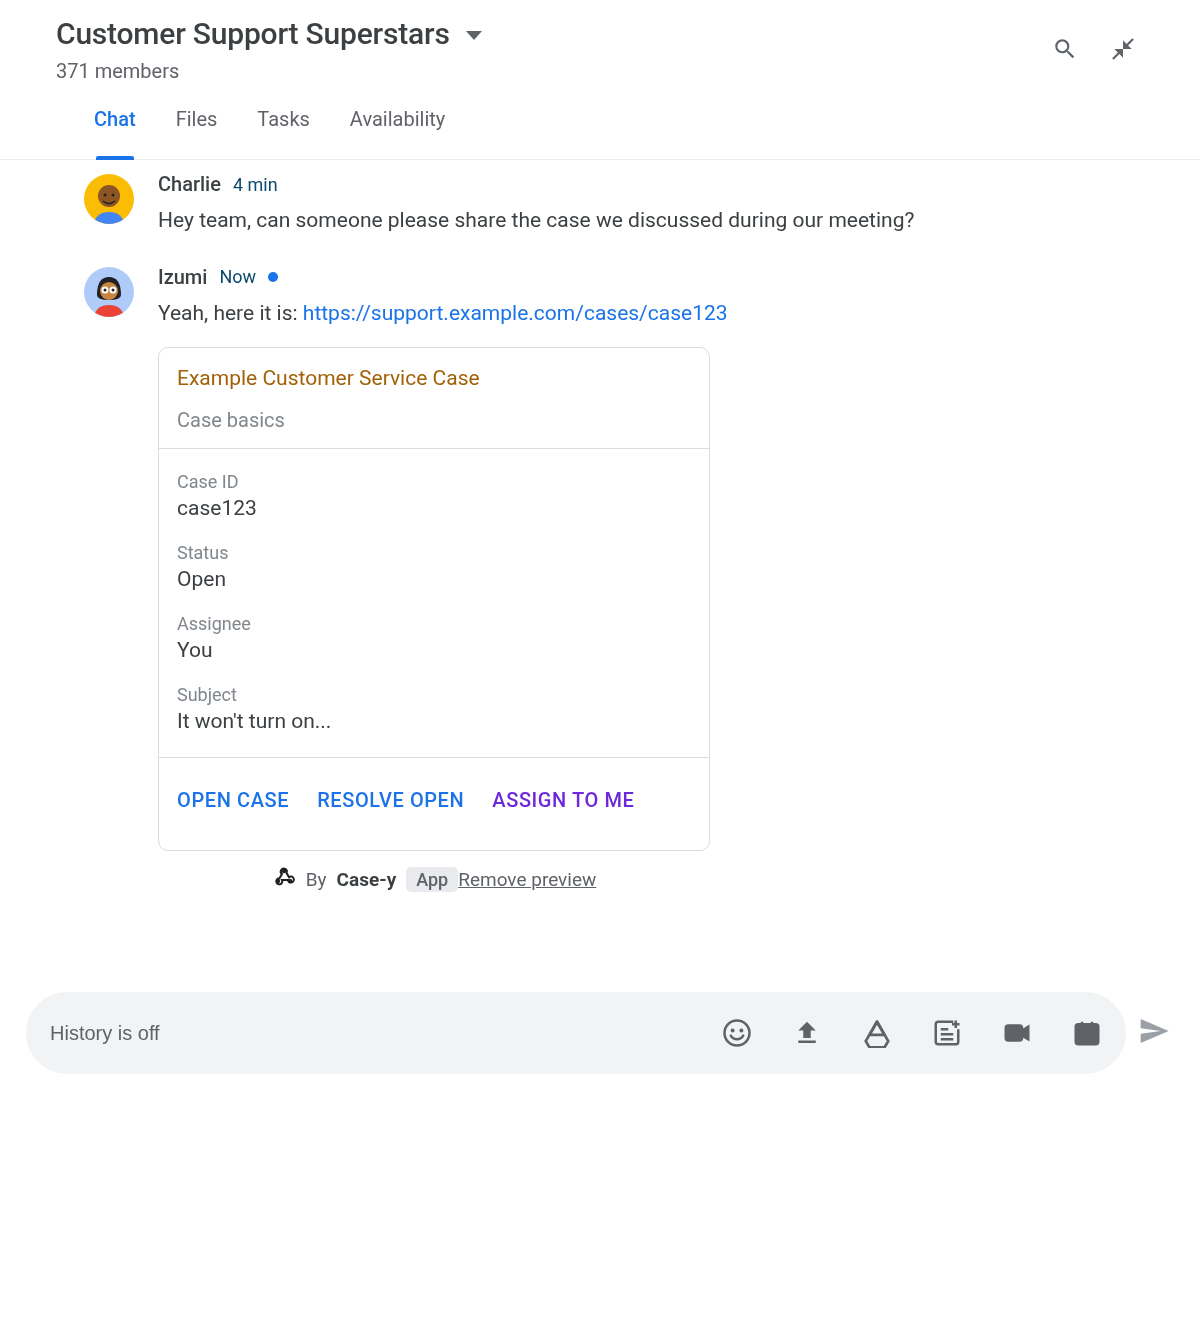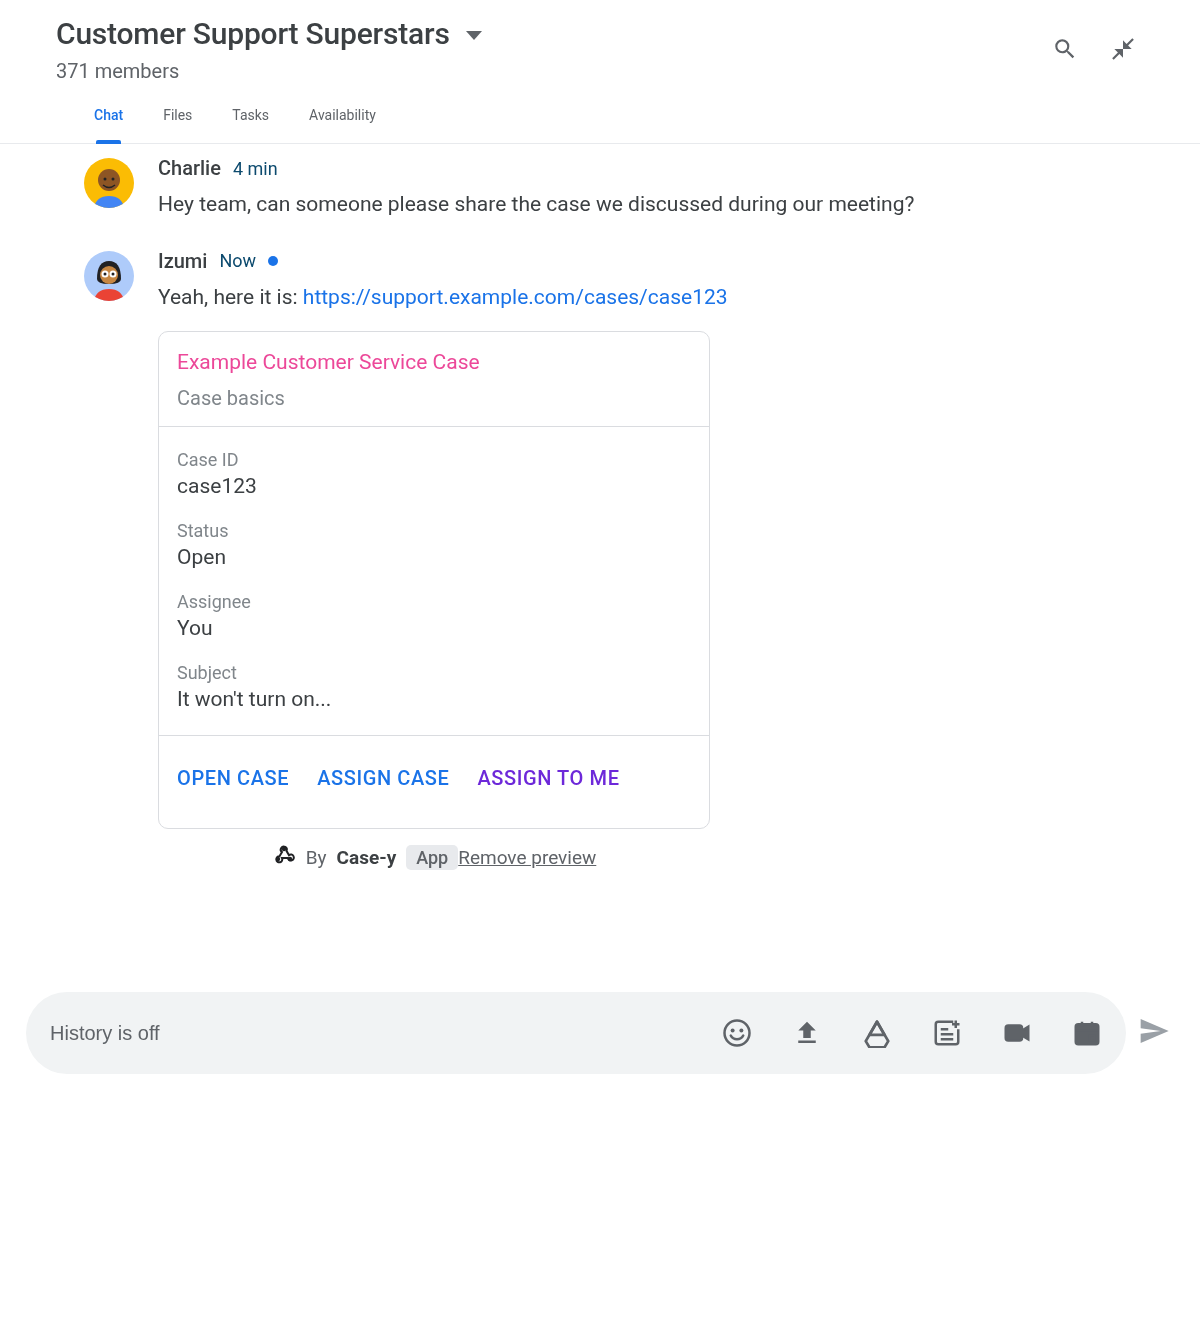--- a/index.html
+++ b/index.html
@@ -49,23 +49,23 @@
     padding-right: 8px;
   }
   .header-icons svg { width: 26px; height: 26px; fill: #5f6368; }
   .tabs {
     display: flex;
     gap: 40px;
     padding: 24px 56px 0 94px;
     border-bottom: 1px solid #e8eaed;
   }
   .tab {
-    font-size: 14px;
-    color: #5f6368;
-    padding-bottom: 20px;
+    font-size: 20px;
+    color: #5f6368;
+    padding-bottom: 28px;
     cursor: pointer;
     position: relative;
   }
   .tab.active {
     color: #1a73e8;
     font-weight: 500;
   }
   .tab.active::after {
     content: "";
     position: absolute;
@@ -129,22 +129,22 @@
     border-radius: 10px;
     width: 552px;
     overflow: hidden;
   }
   .card-header {
     padding: 18px 18px 16px 18px;
     border-bottom: 1px solid #dadce0;
   }
   .card-title {
     font-size: 21px;
-    color: #ec4899;
-    margin-bottom: 12px;
+    color: #a16207;
+    margin-bottom: 18px;
   }
   .card-subtitle {
     font-size: 20px;
     color: #80868b;
   }
   .card-body {
     padding: 22px 18px 12px 18px;
   }
   .card-field { margin-bottom: 22px; }
   .card-field:last-child { margin-bottom: 12px; }
@@ -337,21 +337,21 @@
             <div class="field-label">Assignee</div>
             <div class="field-value">You</div>
           </div>
           <div class="card-field">
             <div class="field-label">Subject</div>
             <div class="field-value">It won't turn on...</div>
           </div>
         </div>
         <div class="card-actions">
           <button class="card-action-btn">OPEN CASE</button>
-          <button class="card-action-btn">ASSIGN CASE</button>
+          <button class="card-action-btn">RESOLVE OPEN</button>
           <button class="card-action-btn disabled">ASSIGN TO ME</button>
         </div>
       </div>
 
       <div class="card-footer">
         <div class="card-by">
           <span class="webhook-icon">
             <svg viewBox="0 0 24 24">
                 <path d="M10 15l5.88 0A3 3 0 1 0 17 12.17l-2.5-4.33A3 3 0 1 0 10 9l-2.5 4.33A3 3 0 1 0 10 15z" fill="none" stroke="#202124" stroke-width="2"></path>
                 <circle cx="12" cy="6" r="2.2" fill="#202124"></circle>

